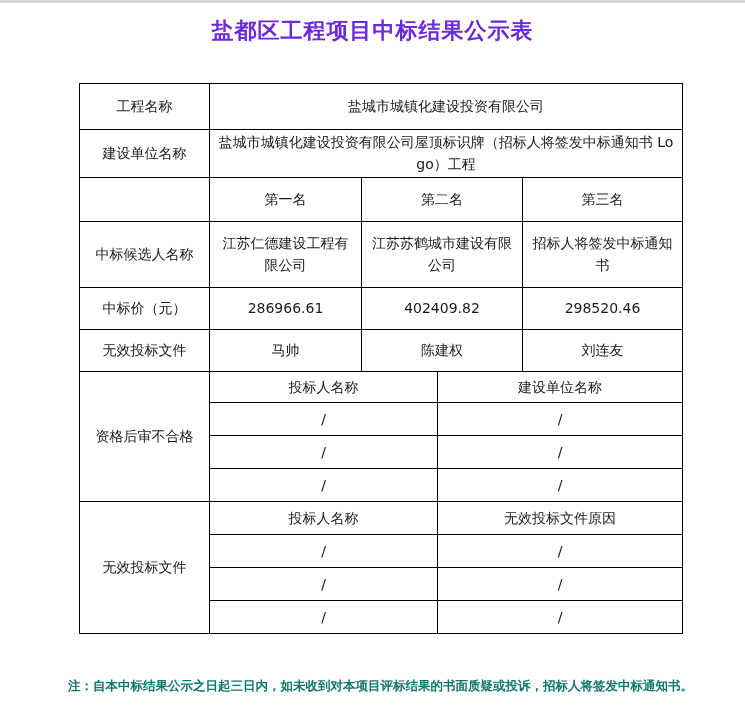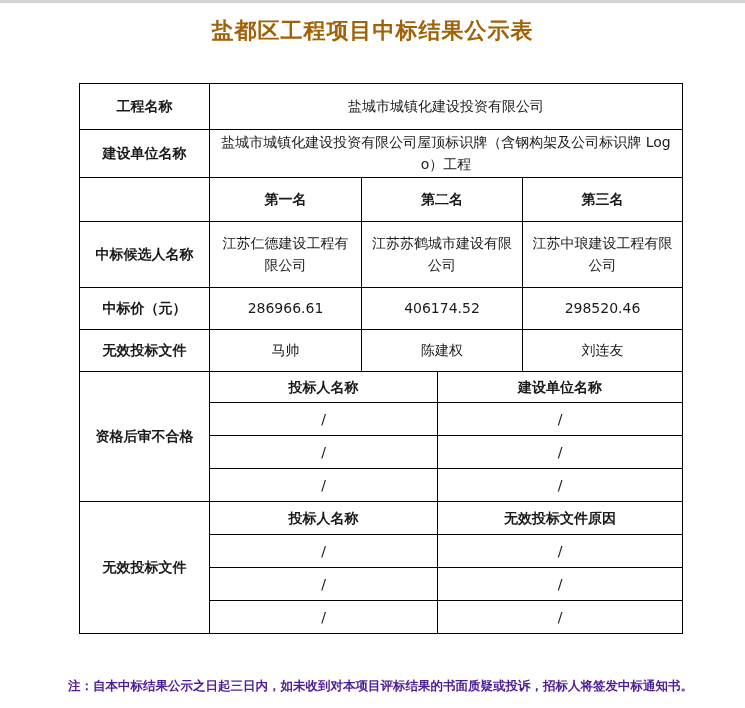--- a/index.html
+++ b/index.html
@@ -14,56 +14,56 @@
   .top-edge {
     width: 745px;
     height: 3px;
     background: #d4d4d4;
   }
   .title {
     margin: 13px 0 0 0;
     text-align: center;
     font-size: 22px;
     font-weight: bold;
-    color: #a16207;
+    color: #6d28d9;
     letter-spacing: 1px;
   }
   table.bid-table {
     border-collapse: collapse;
     table-layout: fixed;
     width: 603px;
     margin: 37px 0 0 79px;
   }
   table.bid-table td {
     border: 1px solid #000000;
     text-align: center;
     vertical-align: middle;
     font-size: 14px;
     color: #1a1a1a;
     padding: 2px 6px;
     line-height: 1.55;
     overflow: hidden;
     word-break: break-all;
   }
   td.lbl, td.hdr {
-    font-weight: bold;
+    font-weight: normal;
     color: #111111;
   }
   tr.h46 { height: 46px; }
   tr.h48 { height: 48px; }
   tr.h44 { height: 44px; }
   tr.h66 { height: 66px; }
   tr.h42 { height: 42px; }
   tr.h31 { height: 31px; }
   tr.h33 { height: 33px; }
   .note {
     margin: 44px 0 0 68px;
     font-size: 12.5px;
     font-weight: bold;
-    color: #4c1d95;
+    color: #0f766e;
     white-space: nowrap;
   }
 </style>
 </head>
 <body>
 
 <div class="top-edge"></div>
 
 <div>
 
@@ -78,41 +78,41 @@
       <col style="width:160px">
     </colgroup>
     <tbody>
       <tr class="h46">
         <td class="lbl">工程名称</td>
         <td colspan="4">盐城市城镇化建设投资有限公司</td>
       </tr>
 
       <tr class="h48">
         <td class="lbl">建设单位名称</td>
-        <td colspan="4">盐城市城镇化建设投资有限公司屋顶标识牌（含钢构架及公司标识牌 Logo）工程</td>
+        <td colspan="4">盐城市城镇化建设投资有限公司屋顶标识牌（招标人将签发中标通知书 Logo）工程</td>
       </tr>
 
       <tr class="h44">
         <td class="lbl"></td>
         <td class="hdr">第一名</td>
         <td colspan="2" class="hdr">第二名</td>
         <td class="hdr">第三名</td>
       </tr>
 
       <tr class="h66">
         <td class="lbl">中标候选人名称</td>
         <td>江苏仁德建设工程有限公司</td>
         <td colspan="2">江苏苏鹤城市建设有限公司</td>
-        <td>江苏中琅建设工程有限公司</td>
+        <td>招标人将签发中标通知书</td>
       </tr>
 
       <tr class="h42">
         <td class="lbl">中标价（元）</td>
         <td>286966.61</td>
-        <td colspan="2">406174.52</td>
+        <td colspan="2">402409.82</td>
         <td>298520.46</td>
       </tr>
 
       <tr class="h42">
         <td class="lbl">无效投标文件</td>
         <td>马帅</td>
         <td colspan="2">陈建权</td>
         <td>刘连友</td>
       </tr>
 

